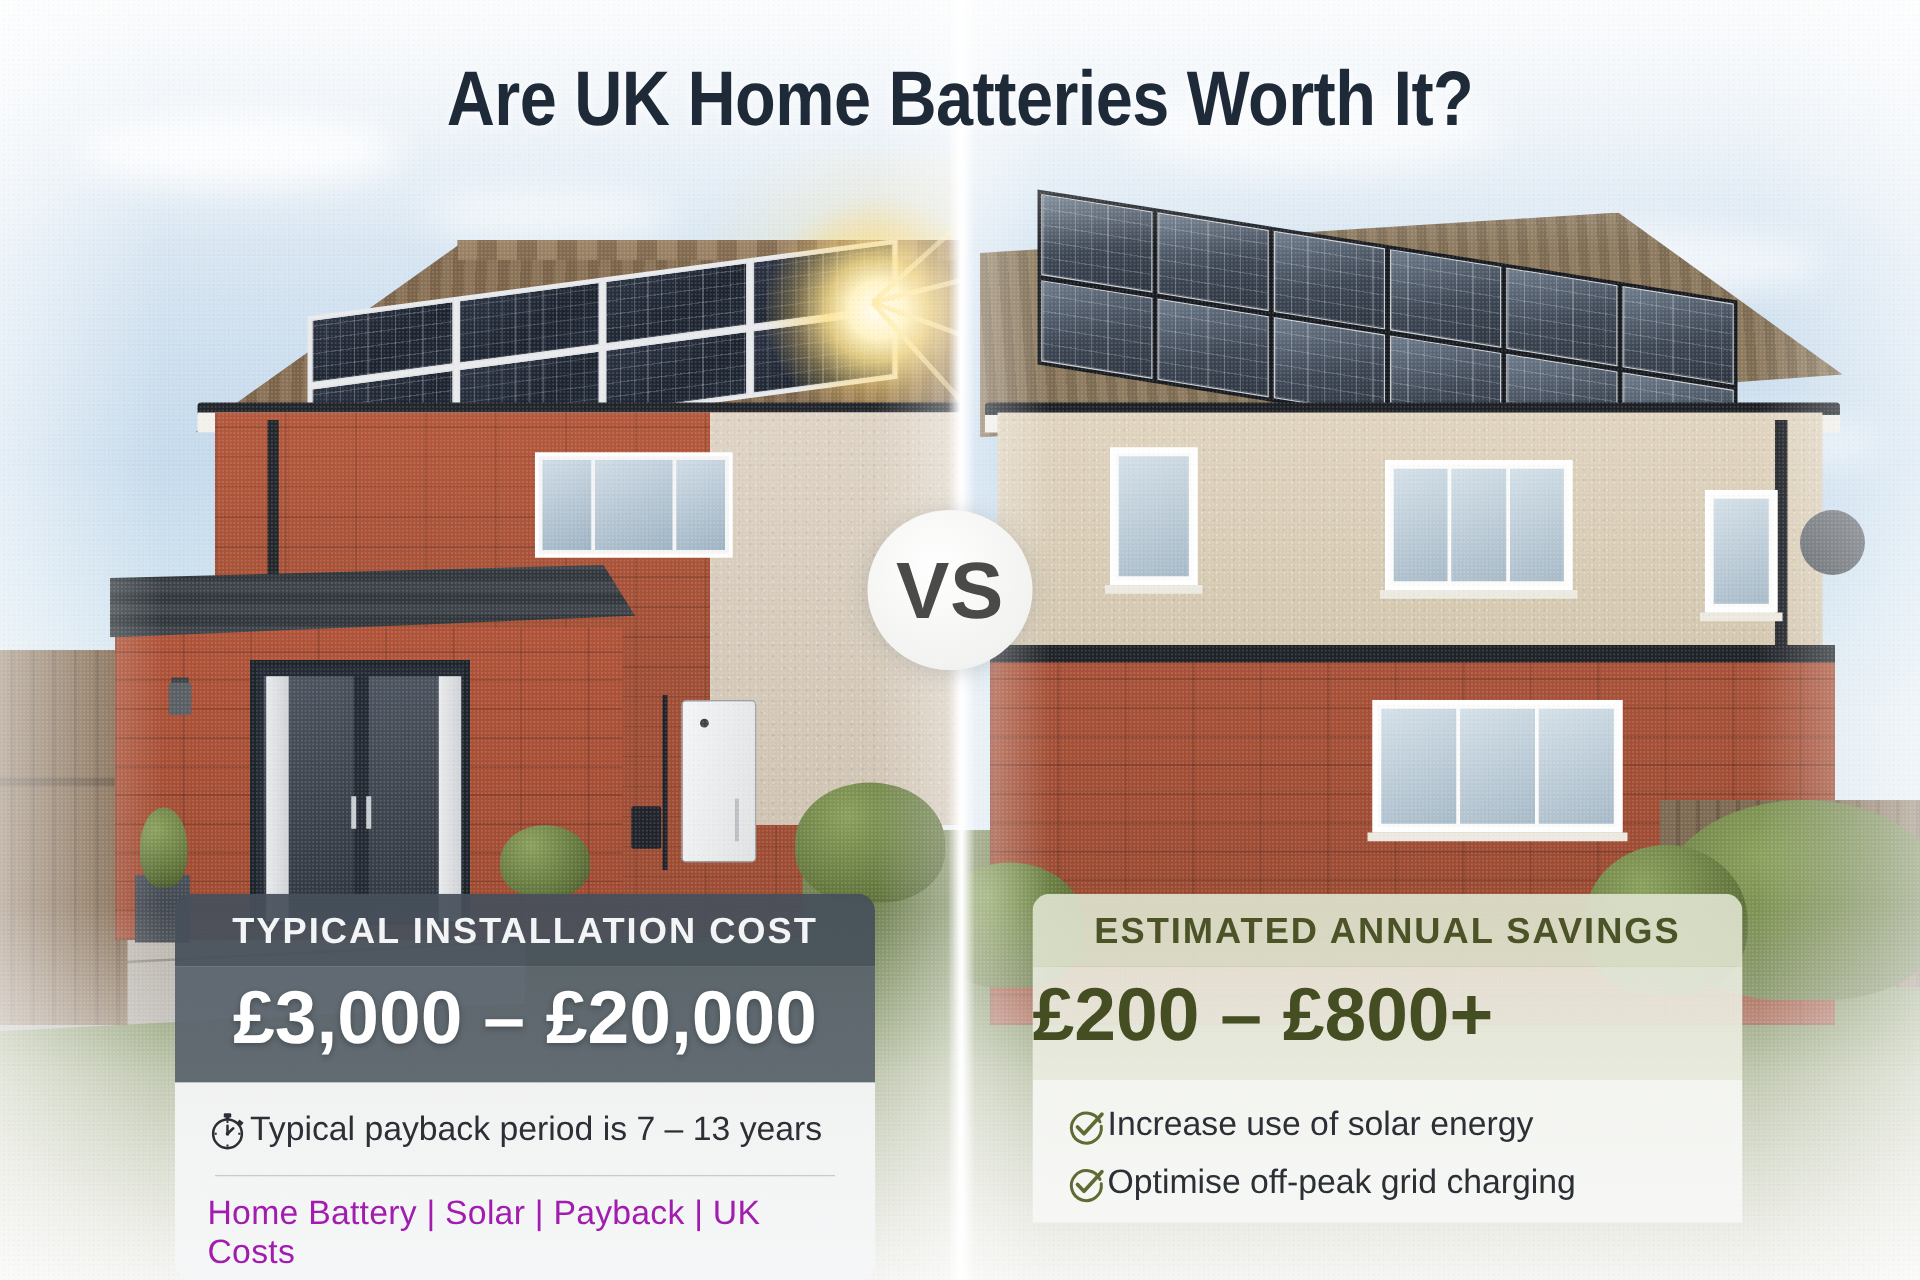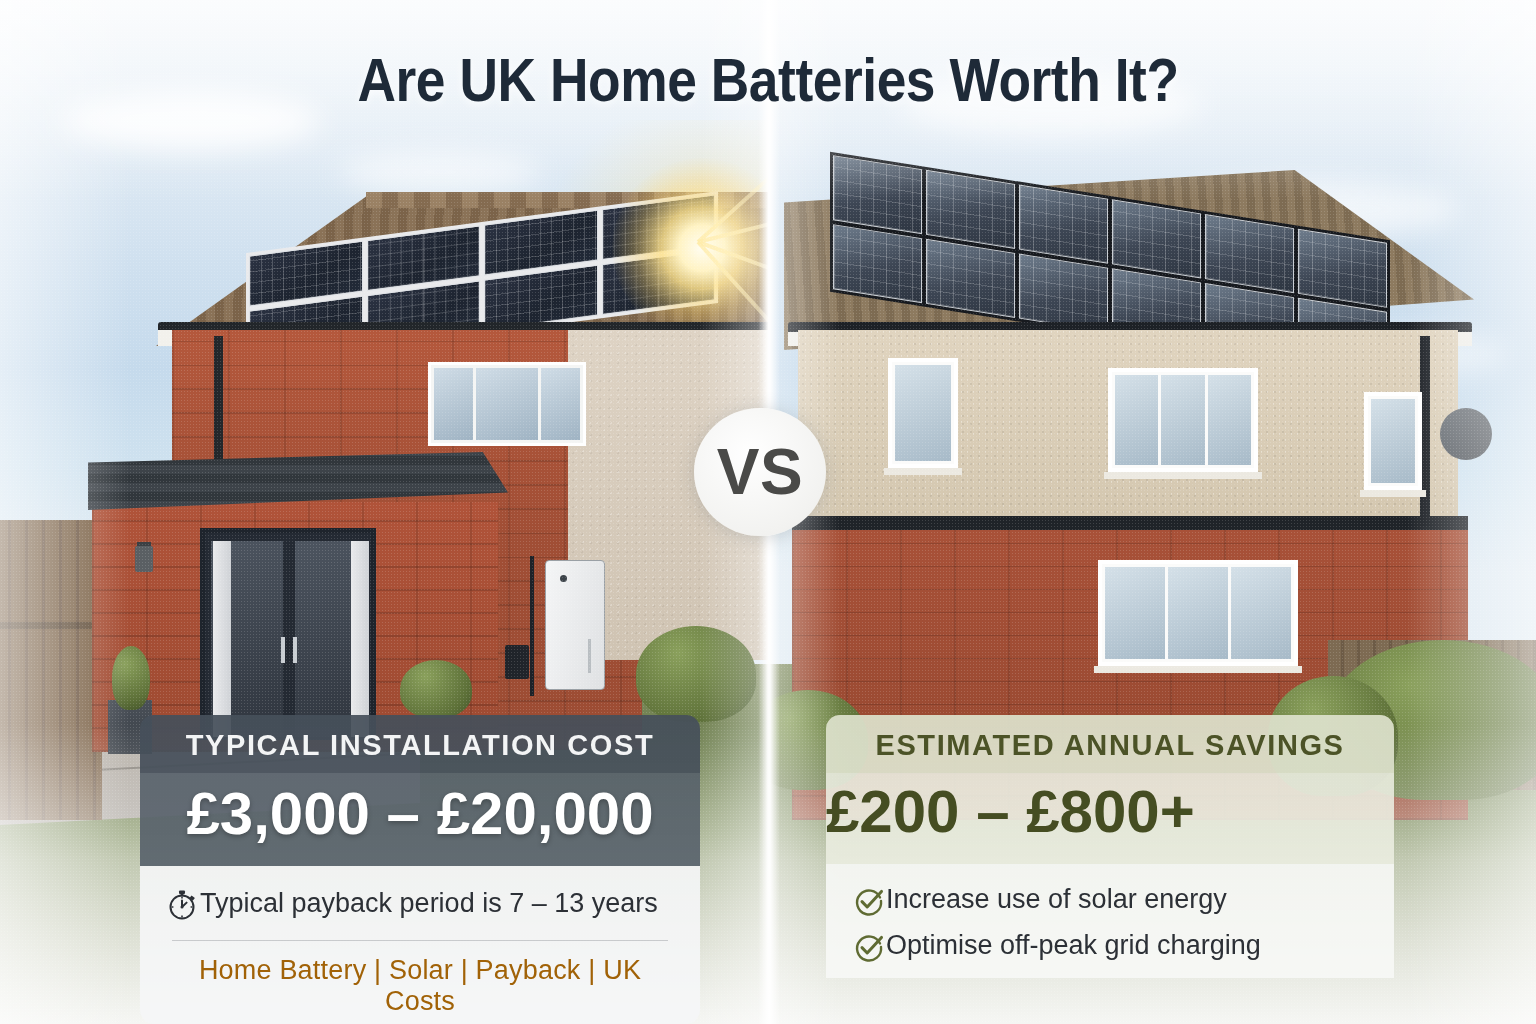--- a/index.html
+++ b/index.html
@@ -179,21 +179,21 @@
   .cardR{left:826px;top:715px;width:568px;height:309px;}
   .cardR .hdr{background:rgba(221,225,203,.93);color:#4c5327;text-align:center;
     font-size:29px;font-weight:700;letter-spacing:1.6px;padding:14px 0 11px;}
   .cardR .val{background:rgba(236,238,225,.88);color:#454d22;
     font-size:60px;font-weight:700;padding:4px 0 18px;}
   .cardR .body{background:rgba(247,248,246,.90);padding:14px 26px 12px;}
 
   .row{display:flex;align-items:flex-start;gap:0;}
   .rowtext{font-size:27px;color:#2c3036;font-family:"Liberation Sans",sans-serif;}
   .sep{height:1px;background:rgba(90,95,100,.28);margin:18px 6px 14px;}
-  .tags{font-size:27px;color:#a16207;text-align:center;letter-spacing:.2px;}
+  .tags{font-size:27px;color:#a21caf;text-align:left;letter-spacing:.2px;}
   .bullet{margin:6px 0 4px;}
   .bullet2{margin:12px 0 2px;}
   svg{display:block;}
 </style>
 </head>
 <body>
 
 <div id="stage">
 
   <div class="sky"></div>

